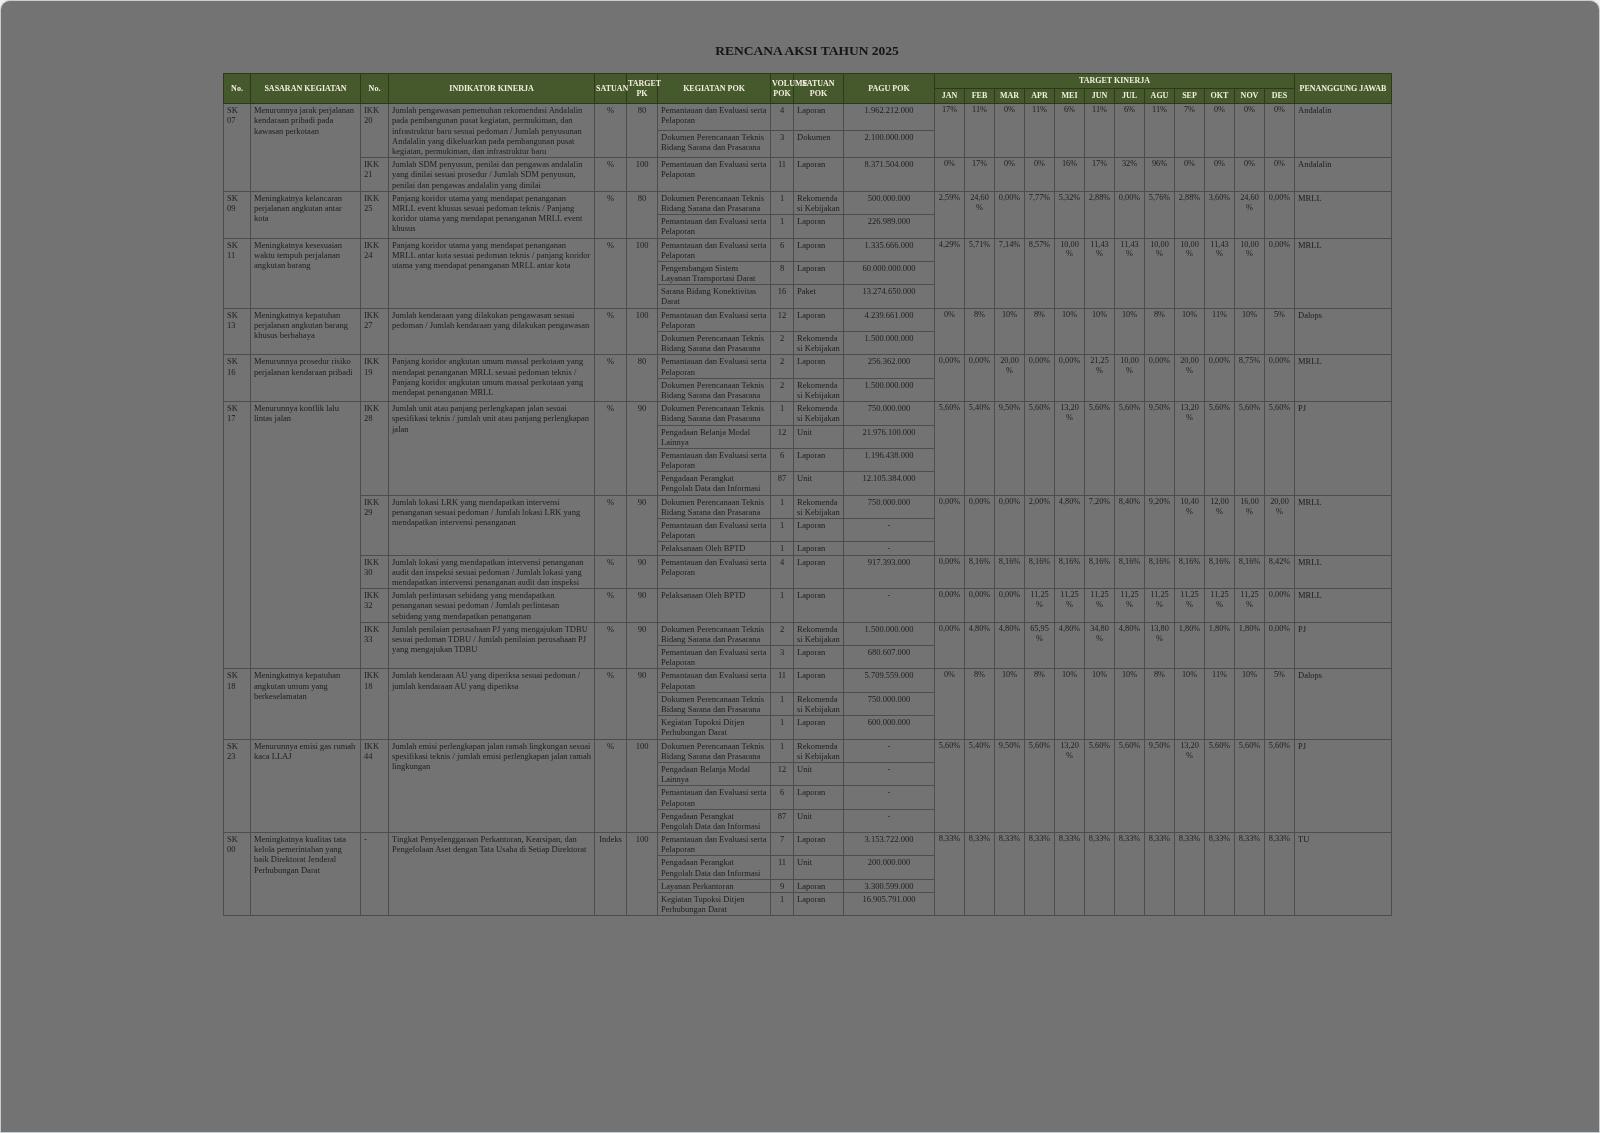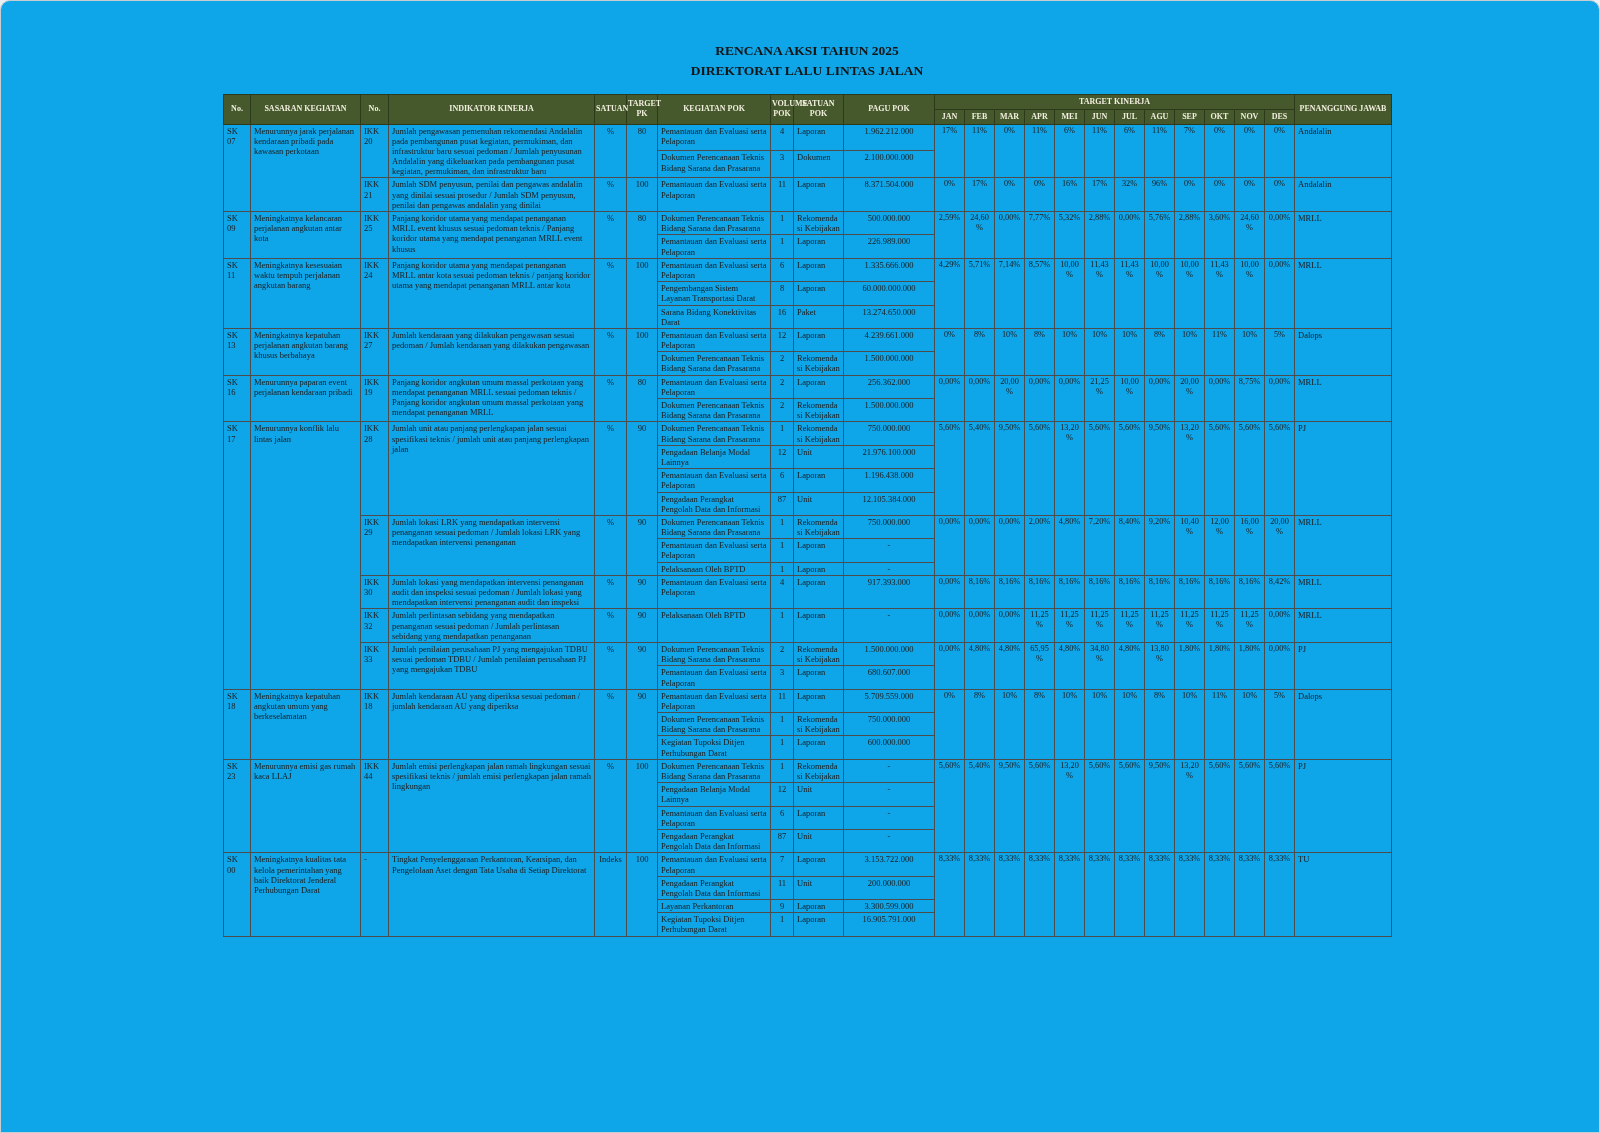--- a/index.html
+++ b/index.html
@@ -1,17 +1,17 @@
 <!DOCTYPE html>
 <html><head>
 <meta charset="utf-8">
 <style>
   html,body{margin:0;padding:0;background:#eceff1;}
   .page{
-    width:1598px;height:1131px;background:#0ea5e9;
+    width:1598px;height:1131px;background:#737373;
     border:1px solid #c8cdd1;border-radius:10px 10px 0 0;
     overflow:hidden;position:relative;
     font-family:"Liberation Serif", serif;color:#1d1d1d;
   }
   .title-block{
     margin:40px 0 12px 222px;width:1168px;text-align:center;
     font-weight:bold;font-size:13.5px;line-height:1.5;color:#151515;
   }
   table.rk{
     margin-left:222px;width:1168px;border-collapse:collapse;table-layout:fixed;
@@ -36,21 +36,20 @@
   }
   .scrawl{display:block;margin:-6px auto -30px auto;}
 </style>
 </head>
 <body>
 
 <div class="page">
 
   <div class="title-block">
     <div>RENCANA AKSI TAHUN 2025</div>
-    <div>DIREKTORAT LALU LINTAS JALAN</div>
   </div>
 
   <table class="rk">
     <colgroup>
       <col style="width:27px">
         <col style="width:110px">
         <col style="width:28px">
         <col style="width:206px">
       <col style="width:32px">
         <col style="width:31px">
@@ -251,21 +250,21 @@
           <td class="pj" rowspan="2">Dalops</td>
         </tr>
         <tr>
           <td>Dokumen Perencanaan Teknis Bidang Sarana dan Prasarana</td>
           <td class="ctr">2</td>
           <td>Rekomendasi Kebijakan</td>
           <td class="pagu">1.500.000.000</td>
         </tr>
         <tr>
           <td class="skno" rowspan="2">SK 16</td>
-          <td rowspan="2">Menurunnya paparan event perjalanan kendaraan pribadi</td>
+          <td rowspan="2">Menurunnya prosedur risiko perjalanan kendaraan pribadi</td>
           <td rowspan="2">IKK 19</td>
           <td rowspan="2">Panjang koridor angkutan umum massal perkotaan yang mendapat penanganan MRLL sesuai pedoman teknis / Panjang koridor angkutan umum massal perkotaan yang mendapat penanganan MRLL</td>
           <td class="ctr" rowspan="2">%</td>
           <td class="ctr" rowspan="2">80</td>
           <td>Pemantauan dan Evaluasi serta Pelaporan</td>
           <td class="ctr">2</td>
           <td>Laporan</td>
           <td class="pagu">256.362.000</td>
           <td class="month" rowspan="2">0,00%</td>
           <td class="month" rowspan="2">0,00%</td>

